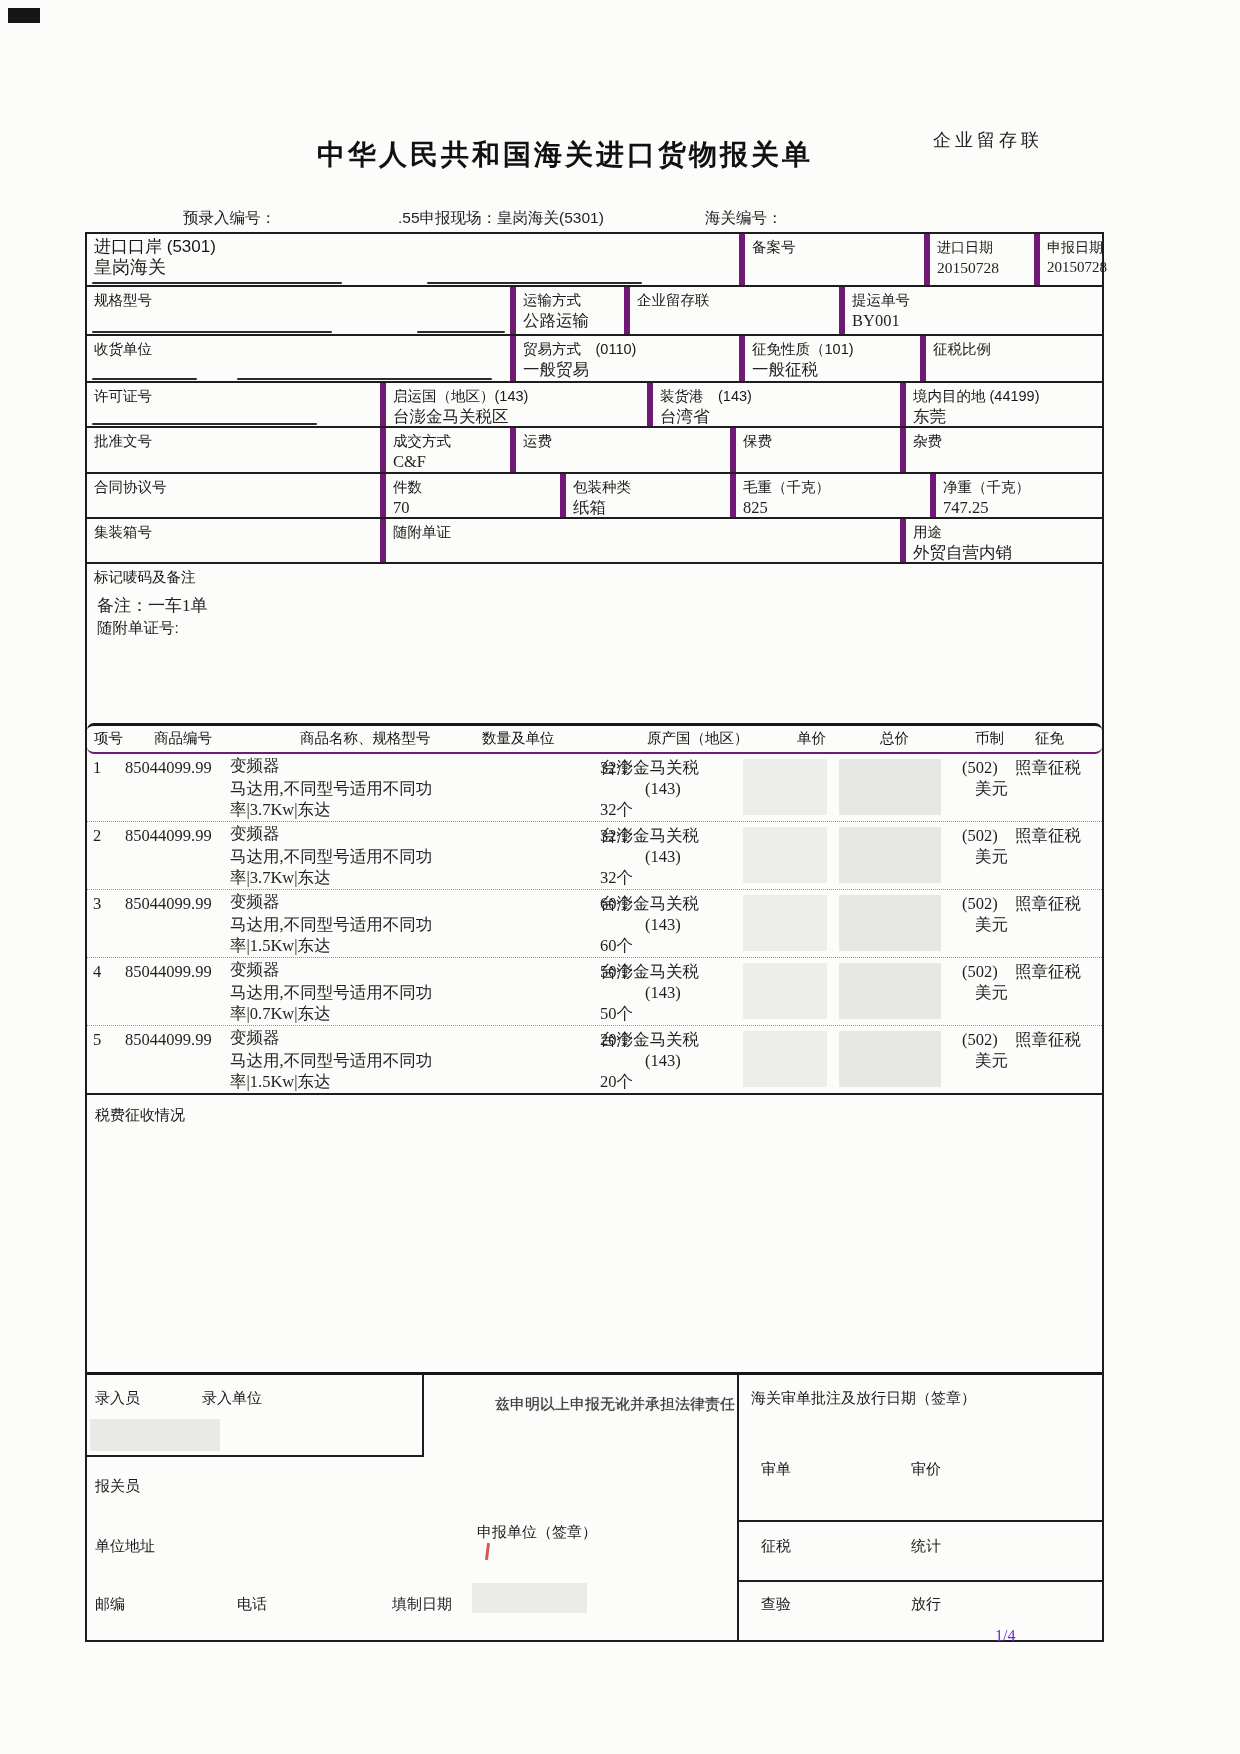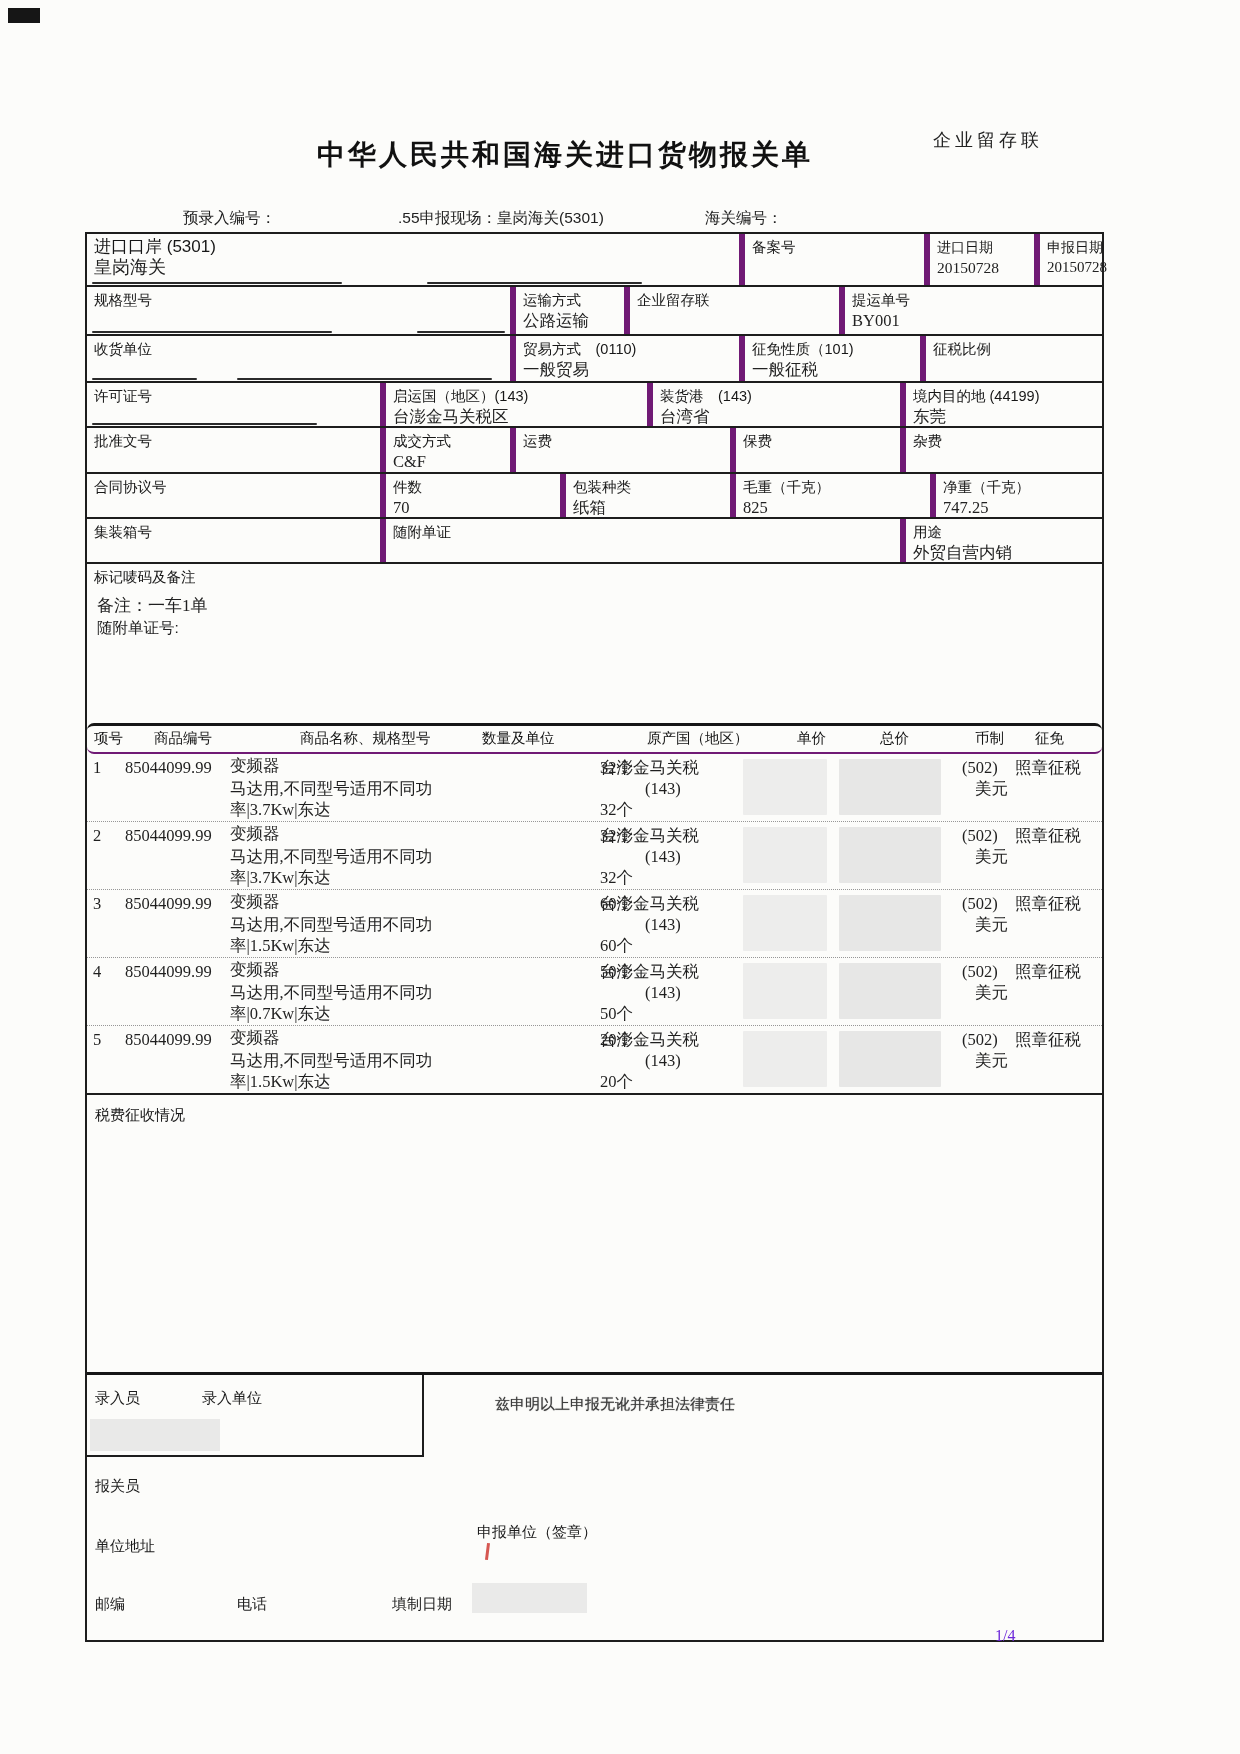--- a/index.html
+++ b/index.html
@@ -356,19 +356,30 @@
       <span class="abs" style="left:8px;top:162px">单位地址</span>
       <span class="abs" style="left:8px;top:220px">邮编</span>
       <span class="abs" style="left:150px;top:220px">电话</span>
 
       <div class="statement">兹申明以上申报无讹并承担法律责任</div>
       <span class="abs" style="left:390px;top:148px">申报单位（签章）</span>
       <div class="redmark"></div>
       <span class="abs" style="left:305px;top:220px">填制日期</span>
       <div class="f-redact2"></div>
 
+      <div class="f-right">
+        <span class="abs" style="left:12px;top:14px">海关审单批注及放行日期（签章）</span>
+        <span class="abs" style="left:22px;top:85px">审单</span>
+        <span class="abs" style="left:172px;top:85px">审价</span>
+        <div class="f-rline" style="top:145px"></div>
+        <span class="abs" style="left:22px;top:162px">征税</span>
+        <span class="abs" style="left:172px;top:162px">统计</span>
+        <div class="f-rline" style="top:205px"></div>
+        <span class="abs" style="left:22px;top:220px">查验</span>
+        <span class="abs" style="left:172px;top:220px">放行</span>
+      </div>
     </div>
 
   </div>
 
   <div class="pageno">1/4</div>
 
 </div>
 
 </body></html>

